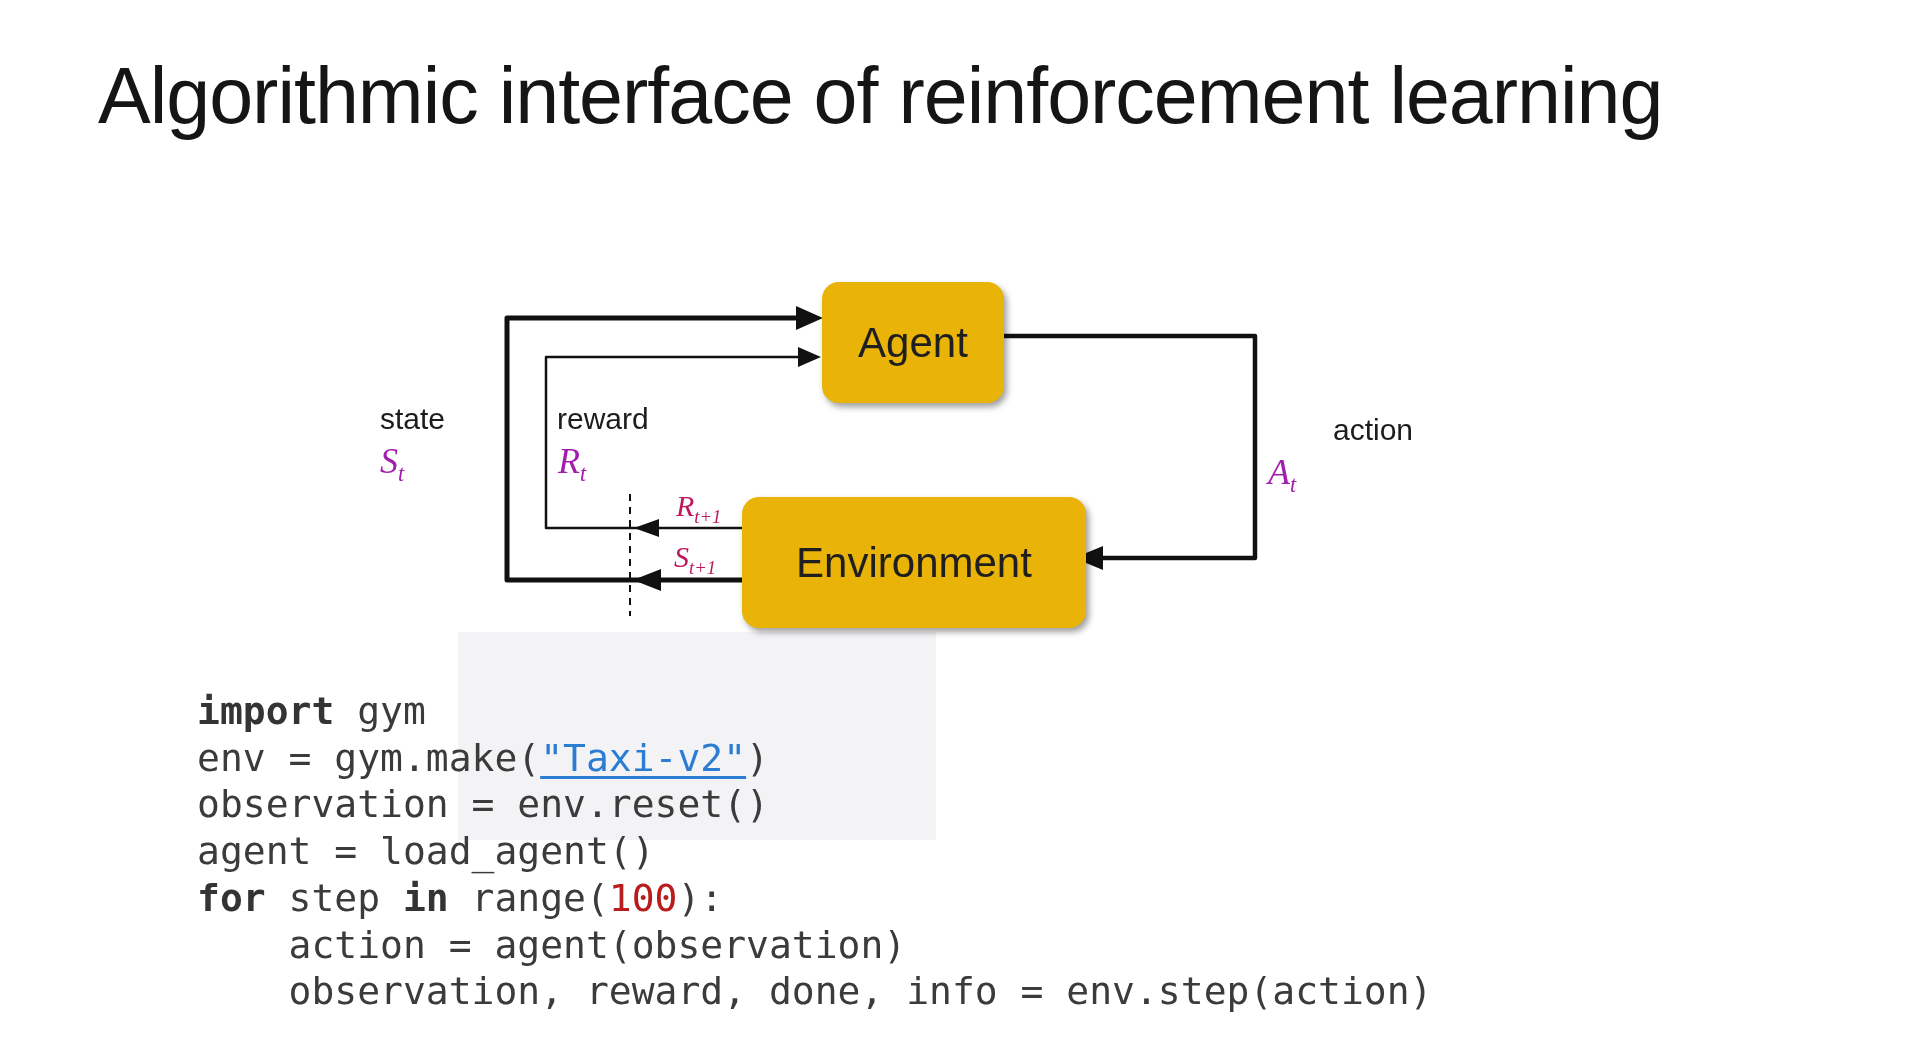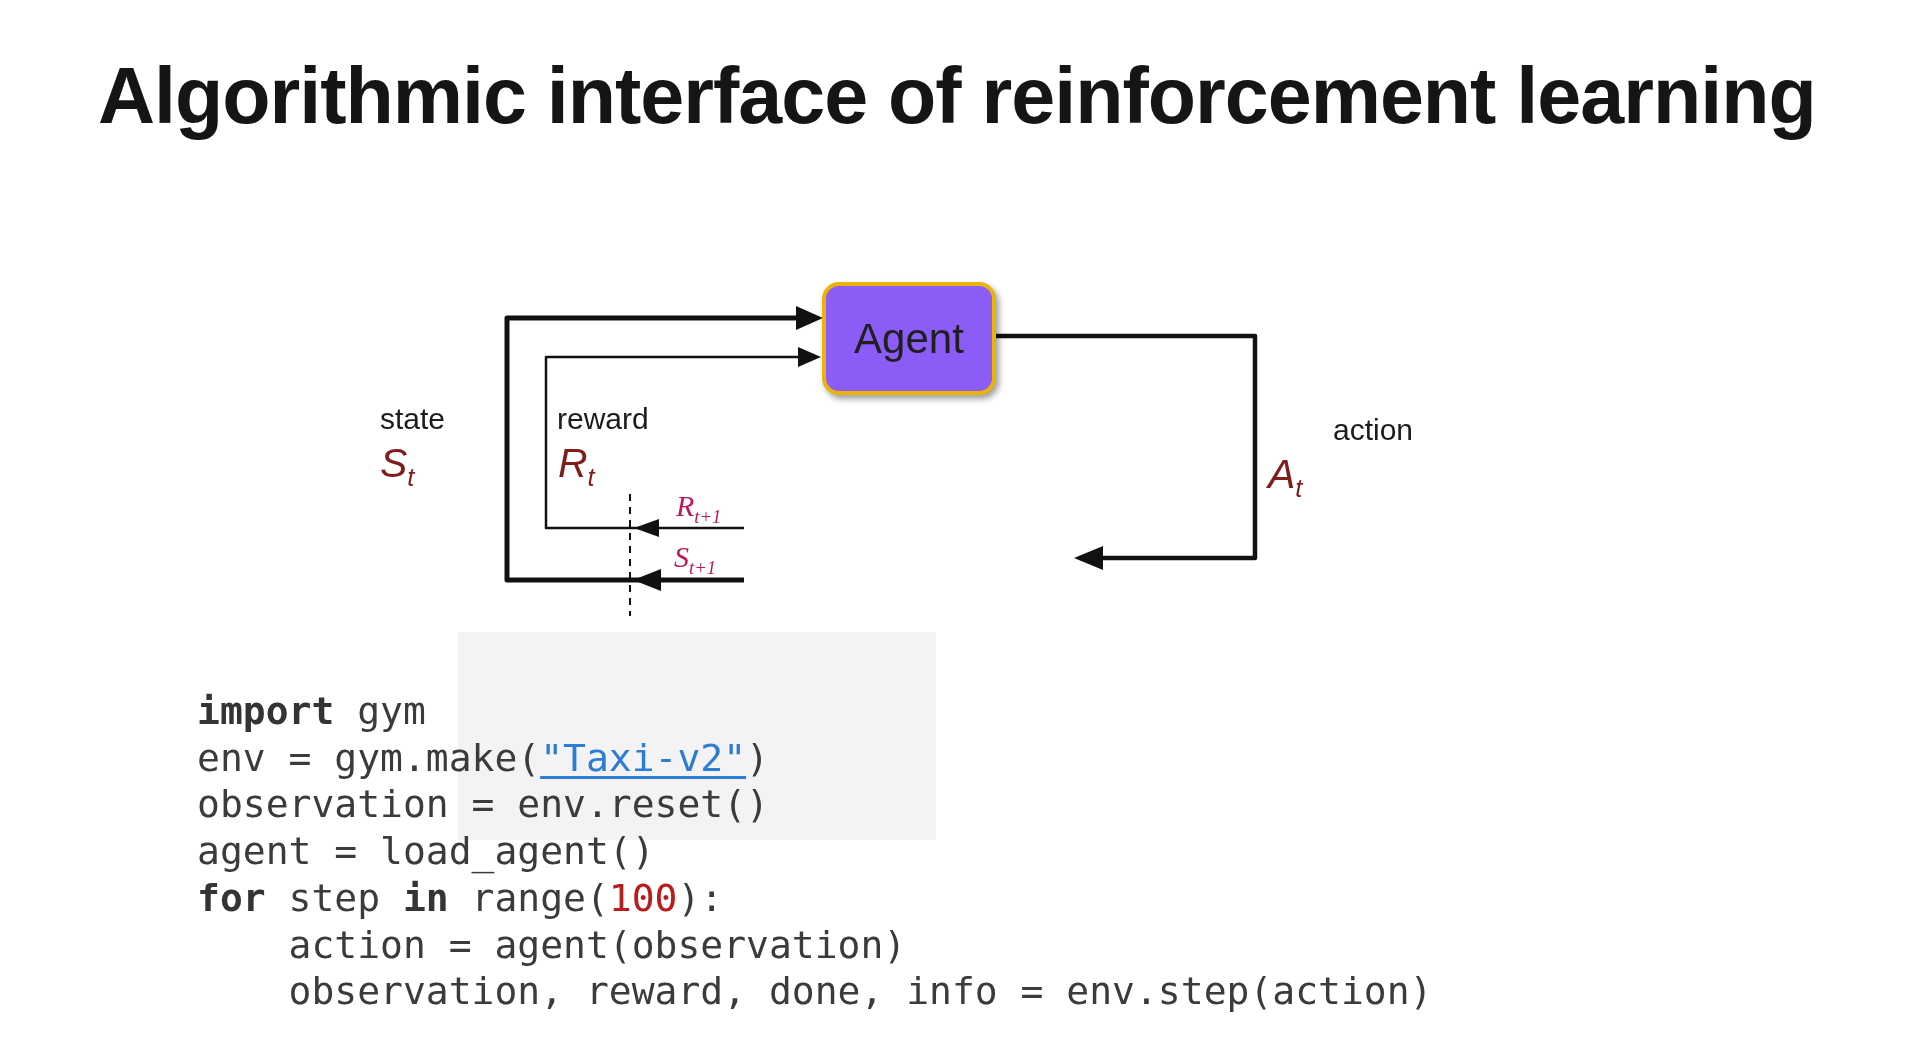--- a/index.html
+++ b/index.html
@@ -2,39 +2,39 @@
 <html><head>
 <meta charset="utf-8">
 <style>
   html,body{margin:0;padding:0;background:#ffffff;}
   .canvas{
     position:relative;width:1920px;height:1048px;background:#ffffff;overflow:hidden;
     font-family:"Liberation Sans",sans-serif;
   }
   .slide-title{
     position:absolute;left:98px;top:50px;width:1810px;
-    font-size:79px;font-weight:700;letter-spacing:-1px;color:#151515;white-space:nowrap;
+    font-size:79px;font-weight:400;letter-spacing:-1px;color:#151515;white-space:nowrap;
   }
   .code-artifact{
     position:absolute;left:458px;top:632px;width:478px;height:208px;
     background:#f3f3f5;z-index:0;
   }
   .diagram-svg{position:absolute;left:0;top:0;z-index:1;}
   .node{
-    position:absolute;background:#8b5cf6;border:4px solid #eab308;border-radius:17px;
+    position:absolute;background:#eab308;border:8px solid #eab308;border-radius:17px;
     box-shadow:3px 4px 6px rgba(0,0,0,0.38);
     display:flex;align-items:center;justify-content:center;
     font-size:42px;color:#1f1f1f;z-index:2;
   }
   .node-agent{left:822px;top:282px;width:166px;height:105px;}
   .node-env{left:742px;top:497px;width:328px;height:115px;}
   .dlabel{position:absolute;z-index:3;font-size:30px;color:#1c1c1c;white-space:nowrap;text-align:right;}
   .dmath{
-    position:absolute;z-index:3;font-family:Liberation Sans, sans-serif;font-style:italic;
-    font-size:41px;color:#7f1d1d;white-space:nowrap;
+    position:absolute;z-index:3;font-family:Liberation Serif, serif;font-style:italic;
+    font-size:36px;color:#a21caf;white-space:nowrap;
   }
   .dmath sub,.dmath-sm sub{font-size:0.62em;font-style:italic;}
   .dmath-sm{
     position:absolute;z-index:3;font-family:"Liberation Serif",serif;font-style:italic;
     font-size:30px;color:#be185d;white-space:nowrap;
   }
   .lbl-right{text-align:left;}
   .code-block{
     position:absolute;left:197px;top:688px;z-index:2;
     font-family:"DejaVu Sans Mono","Liberation Mono",monospace;
@@ -73,20 +73,23 @@
       <polygon points="821,357 798,347 798,367"></polygon>
       <polygon points="634,528 659,519 659,537"></polygon>
       <polygon points="633,580 661,569 661,591"></polygon>
       <polygon points="1074,558 1103,546 1103,570"></polygon>
     </g>
   </svg>
 
   <div class="node node-agent">
     <span>Agent</span>
   </div>
+  <div class="node node-env">
+    <span>Environment</span>
+  </div>
 
   <div class="dlabel lbl-right" style="left:380px;top:402px;width:113px;">state</div>
   <div class="dmath lbl-right" style="left:380px;top:440px;width:108px;"><span>S</span><sub>t</sub></div>
 
   <div class="dlabel" style="left:557px;top:402px;">reward</div>
   <div class="dmath" style="left:558px;top:440px;"><span>R</span><sub>t</sub></div>
 
   <div class="dlabel" style="left:1333px;top:413px;">action</div>
   <div class="dmath" style="left:1268px;top:451px;"><span>A</span><sub>t</sub></div>
 

